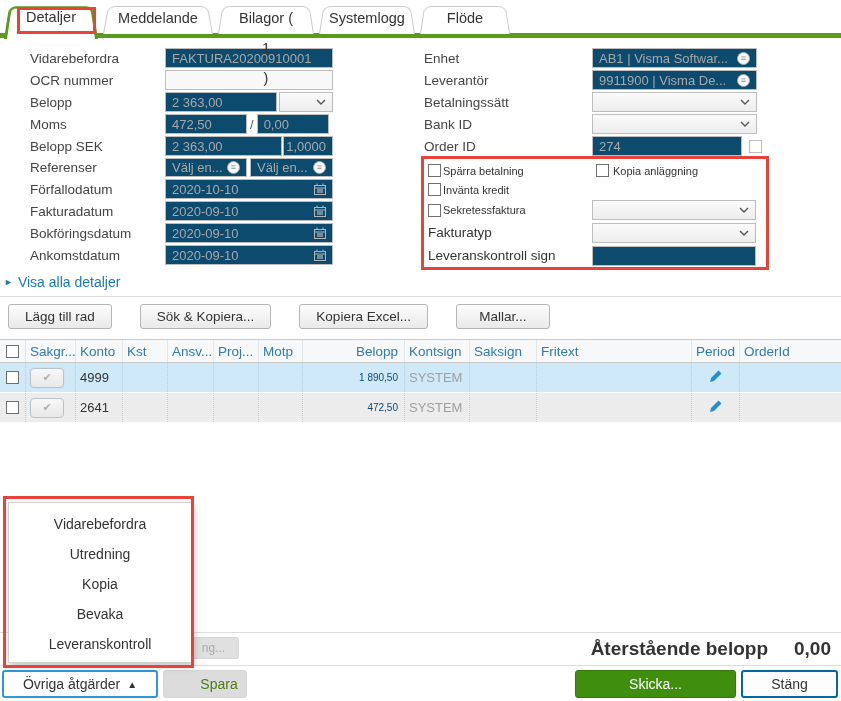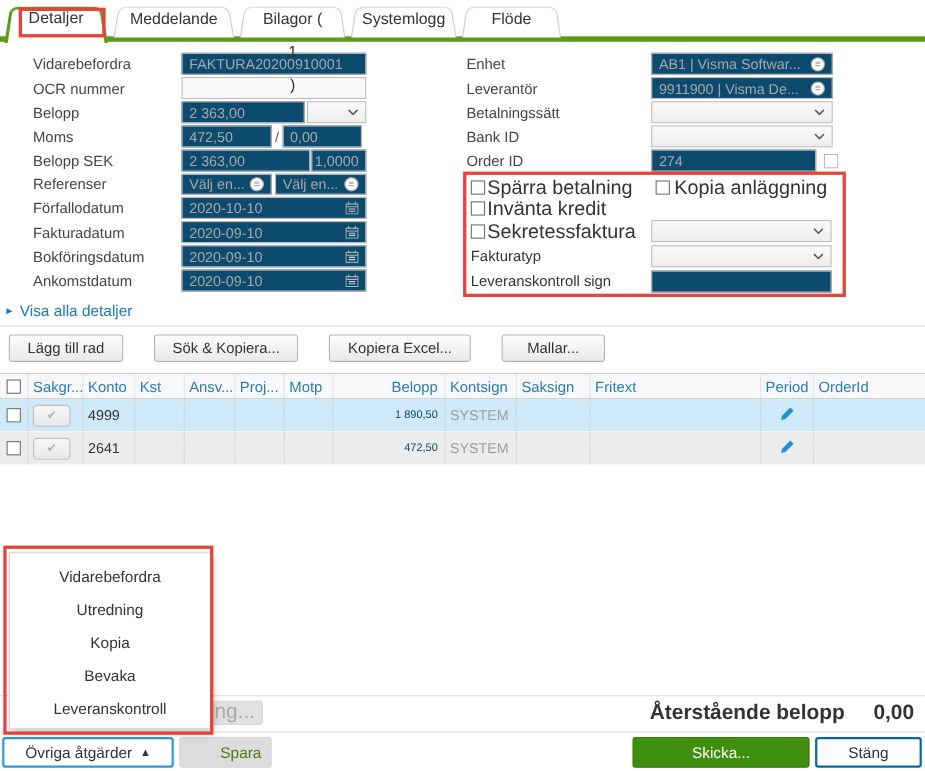--- a/index.html
+++ b/index.html
@@ -30,21 +30,21 @@
   .inp.white { background:#f8f8f8; }
   .inp.right { justify-content:flex-end; }
   .inp.between { justify-content:space-between; }
   .ph { color:#a8a8a8; }
   .slash { margin:0 3px; color:#555; }
   .dd { height:20px; border:1px solid #bdbdbd; background:linear-gradient(#fafafa,#ededed); display:flex; align-items:center; justify-content:flex-end; padding:0 6px; }
   .circle-ic { width:13px; height:13px; min-width:13px; border:1px solid #a9a9a9; border-radius:50%; color:#909090; font-size:9px; line-height:11px; text-align:center; background:#fafafa; margin-left:4px; }
   .cal-ic { color:#b5b5b5; margin-left:4px; display:flex; }
   .chev { display:flex; }
   .cb { width:13px; height:13px; min-width:13px; border:1px solid #6f6f6f; background:#fff; display:inline-block; }
-  .cbl { margin-left:2px; font-size:18px; color:#333; }
+  .cbl { margin-left:2px; font-size:11px; color:#333; }
   .grp { position:absolute; left:424px; top:161px; width:345px; }
   .grow { display:flex; align-items:center; position:relative; }
   .visa { position:absolute; left:4px; top:274px; color:#1a7ab5; font-size:14px; cursor:pointer; display:flex; align-items:center; gap:5px; }
   .visa .tri { font-size:9px; }
 
   .sep { position:absolute; left:0; width:841px; border-top:1px solid #dcdcdc; }
 
   
   .toolbar { position:absolute; left:8px; top:304px; display:flex; gap:28px; }
   .tbtn { height:25px; min-width:94px; padding:0 16px; border:1px solid #b5b5b5; border-radius:3px; background:linear-gradient(#fdfdfd,#e9e9e9); color:#333; font-size:13.5px; display:flex; align-items:center; justify-content:center; cursor:pointer; }
@@ -68,21 +68,21 @@
   .sys-v { color:#9f9f9f; }
   .okbtn { width:34px; height:20px; border:1px solid #b9c2c9; border-radius:4px; background:linear-gradient(#f8f8f8,#e8e8e8); color:#b0b0b0; font-size:11px; display:flex; align-items:center; justify-content:center; cursor:pointer; box-shadow:0 0 0 1px #cfe3f2; }
   .row-gray .okbtn { box-shadow:none; }
 
   
   .remaining { position:absolute; top:638px; right:10px; display:flex; gap:26px; font-weight:700; font-size:19px; color:#333; }
   .fbtn { position:absolute; height:28px; border-radius:3px; font-size:14px; display:flex; align-items:center; justify-content:center; cursor:pointer; }
   .btn-ovriga { left:2px; top:670px; width:156px; background:#fff; border:2px solid #2b99d9; color:#333; gap:7px; }
   .btn-ovriga .tri { font-size:10px; }
   .btn-spara { left:163px; top:670px; width:84px; background:#dcdcdc; border:1px solid #d4d4d4; color:#4d7c0f; cursor:default;padding-left:28px; }
-  .btn-hidden { left:188px; top:637px; width:51px; height:22px; background:#e0e0e0; border:1px solid #d6d6d6; border-radius:3px; color:#a9a9a9; font-size:19px; display:flex; align-items:center; justify-content:center; z-index:1; position:absolute; }
+  .btn-hidden { left:188px; top:637px; width:51px; height:22px; background:#e0e0e0; border:1px solid #d6d6d6; border-radius:3px; color:#a9a9a9; font-size:12px; display:flex; align-items:center; justify-content:center; z-index:1; position:absolute; }
   .btn-skicka { left:575px; top:670px; width:161px; background:#3f8e0e; border:1px solid #35790a; color:#fff; }
   .btn-stang { left:741px; top:670px; width:97px; background:#fdfdfd; border:2px solid #0369a1; color:#333; }
 
   
   .menu { position:absolute; left:8px; top:502px; width:184px; height:161px; background:#fff; border:1px solid #d2d2d2; box-shadow:2px 3px 7px rgba(0,0,0,.25); z-index:5; padding-top:6px; }
   .mitem { height:30px; line-height:30px; text-align:center; font-size:14px; color:#333; cursor:pointer; }
 </style>
 </head>
 <body>
 

